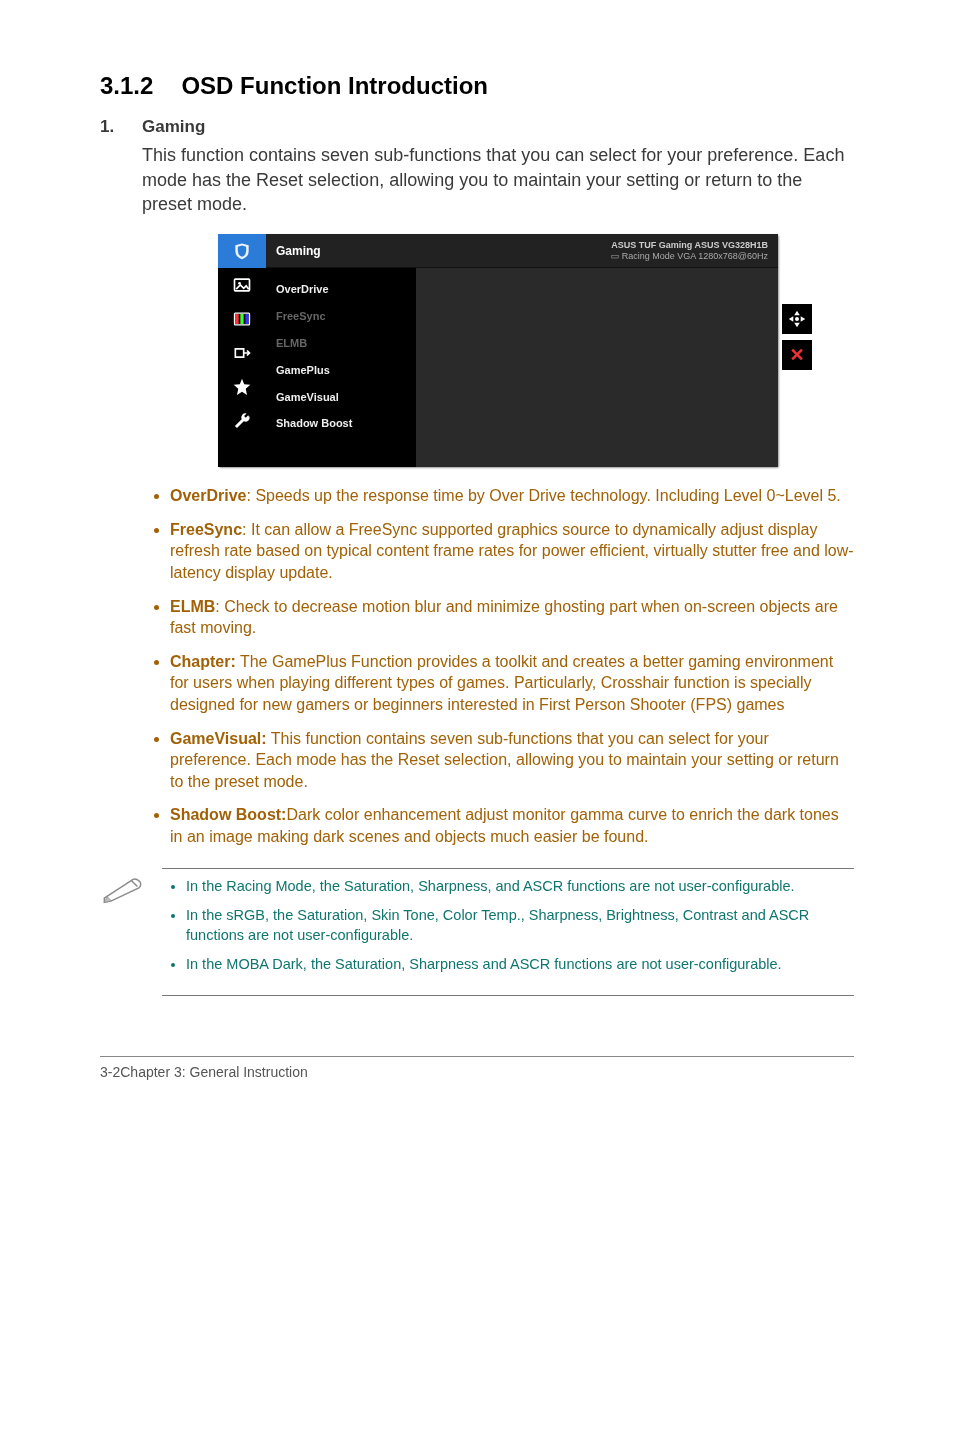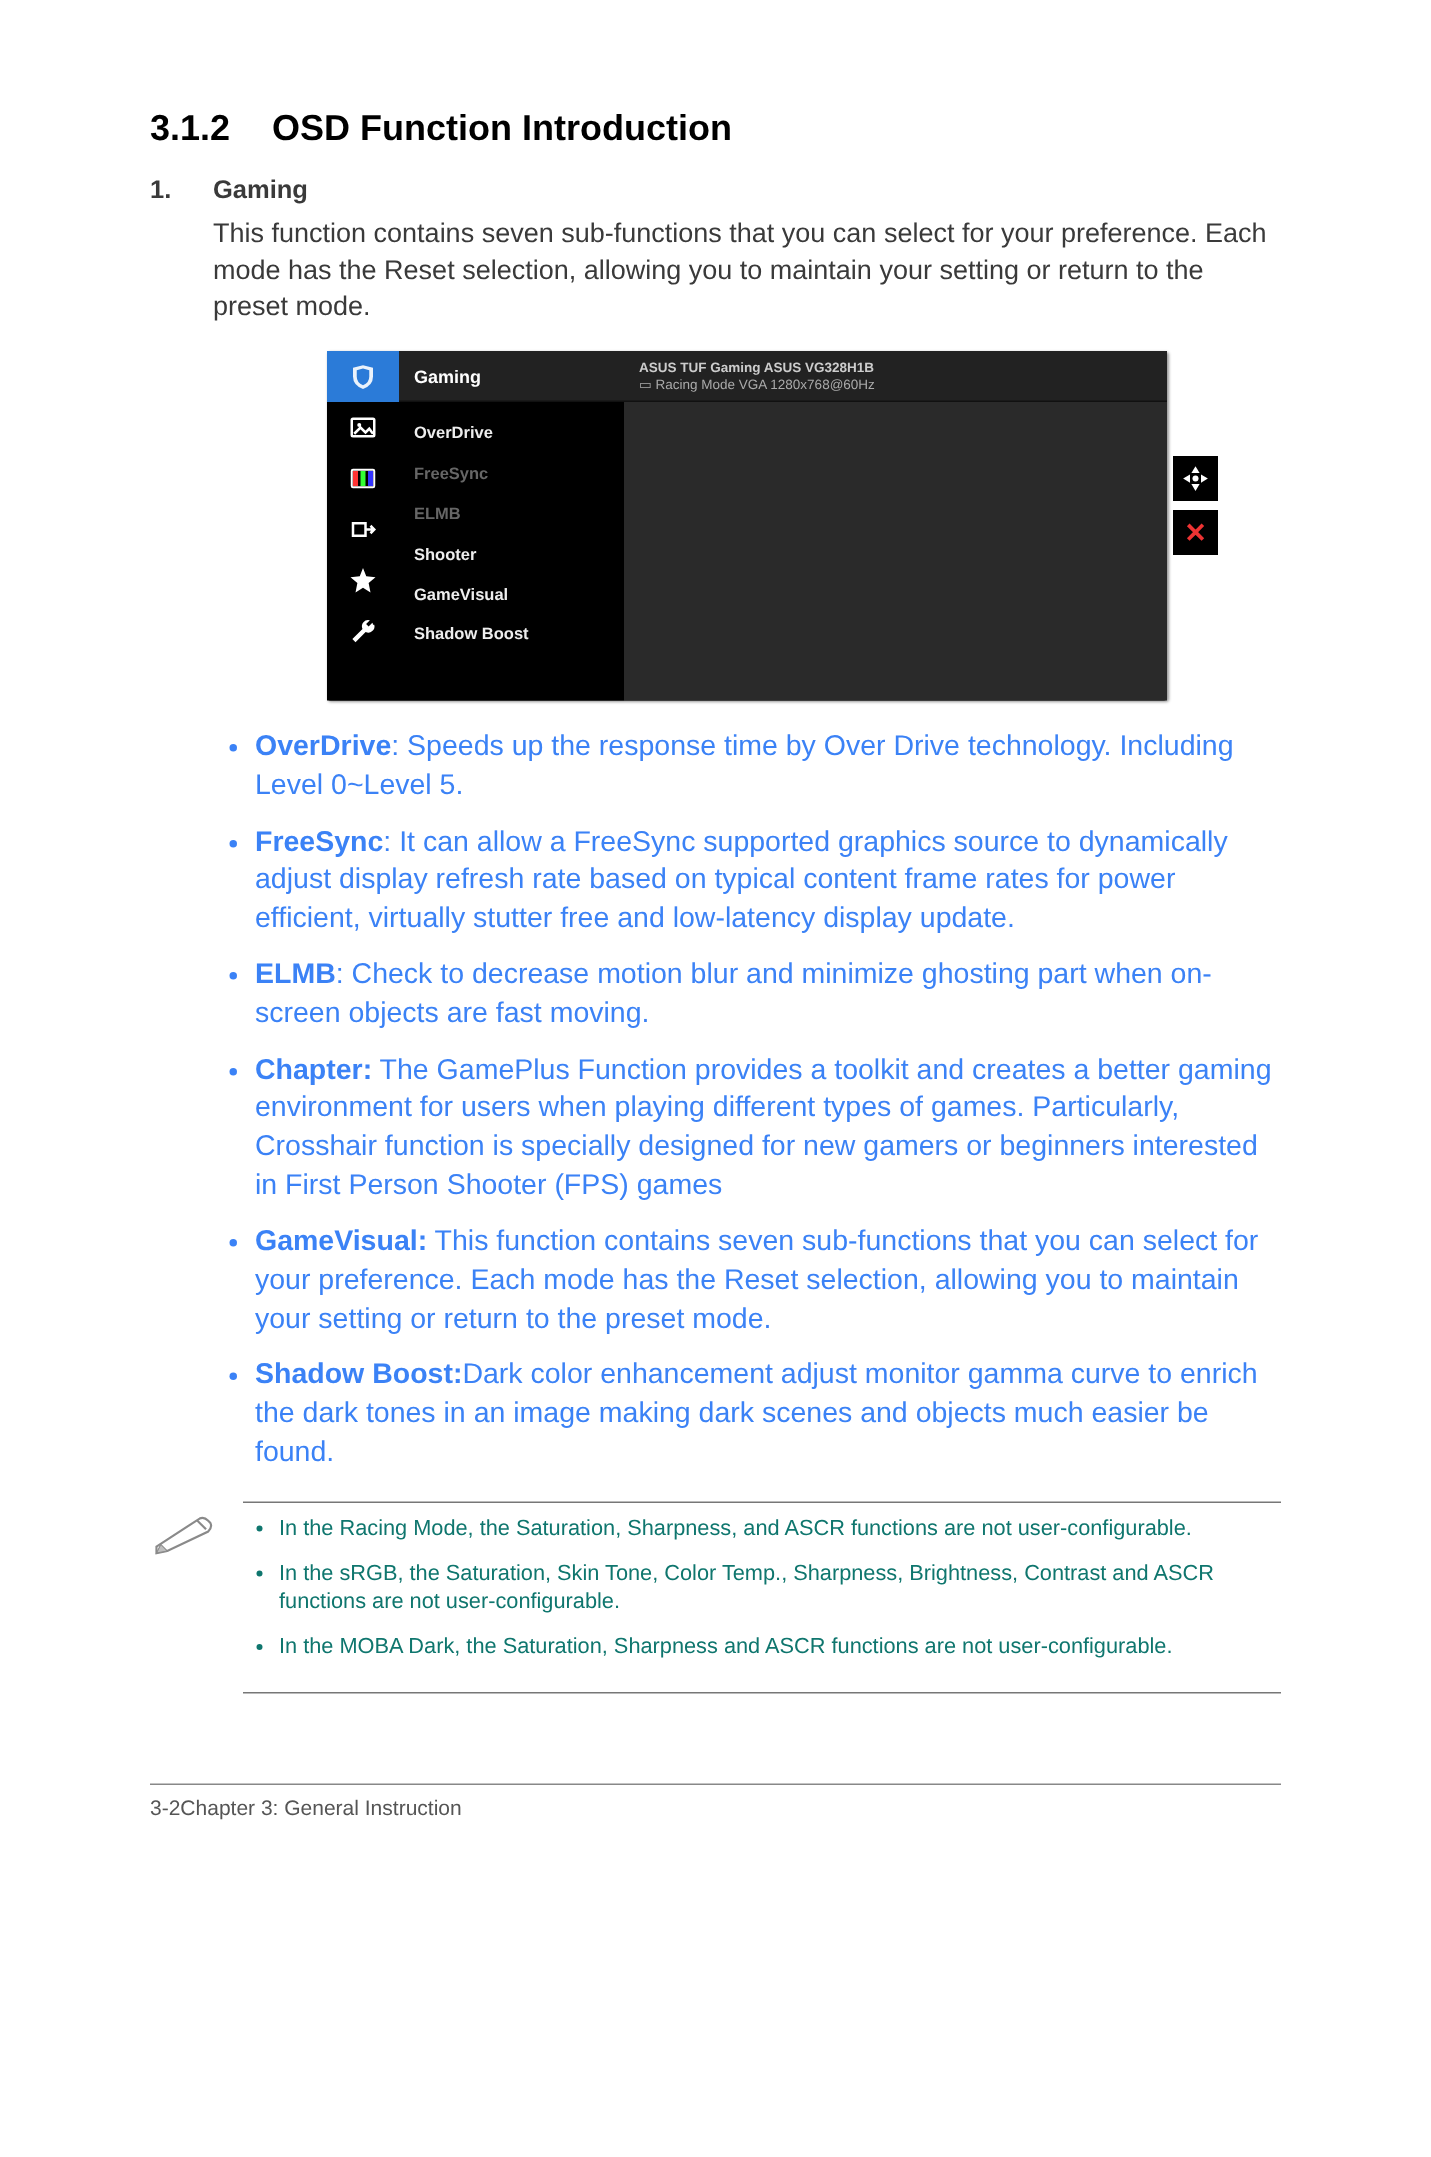--- a/index.html
+++ b/index.html
@@ -41,21 +41,21 @@
     color:#fff;
   }
   .osd-sidebar .ico.active { background:#2b7bd8; }
   .osd-sidebar svg { width:20px; height:20px; }
   .osd-main { flex:1; display:flex; flex-direction:column; }
   .osd-header {
     height:34px; background:#222; color:#fff; display:flex; align-items:center;
     padding:0 10px; border-bottom:1px solid #111;
   }
   .osd-header-title { font-weight:bold; font-size:12px; flex:0 0 150px; }
-  .osd-header-right { flex:1; font-size:9px; line-height:1.2; color:#aaa; }
+  .osd-header-right { flex:1; text-align:right; font-size:9px; line-height:1.2; color:#aaa; }
   .osd-header-right .l1 { font-weight:bold; color:#ccc; }
   .osd-body { flex:1; display:flex; }
   .osd-menu {
     width:150px; background:#000; color:#fff; font-size:11px;
     padding:8px 0 30px 0;
   }
   .osd-menu-item {
     padding:6px 10px; font-weight:bold; color:#eee;
   }
   .osd-menu-item.dim { color:#666; }
@@ -64,21 +64,21 @@
     position:absolute; right:-34px; top:70px; width:30px;
     display:flex; flex-direction:column; gap:6px;
   }
   .osd-right-ctrl .sq {
     width:30px; height:30px; background:#000; display:flex; align-items:center; justify-content:center;
     color:#fff;
   }
   .osd-right-ctrl .sq.close { color:#e33; font-size:18px; font-weight:bold; }
   
   ul.bullets { list-style: disc; padding-left: 28px; margin-left: 0px;}
-  ul.bullets > li { margin-bottom: 12px; font-size:19px; color:#3b82f6;}
+  ul.bullets > li { margin-bottom: 12px; font-size:16px; color:#a16207;}
   ul.bullets > li .term { font-weight:bold; }
   
   .note-wrap { display:flex; margin-top:8px; gap:16px; margin-left:0px;}
   .note-icon { width:46px; flex:0 0 46px; padding-top:4px;}
   .note-icon svg { width:46px; height:32px; }
   .note-body { flex:1; border-top:1px solid #777; border-bottom:1px solid #777; padding:8px 0 10px 0;}
   .note-body ul { list-style: disc; padding-left: 24px; }
   .note-body li { font-size:14.5px; margin-bottom:10px; color:#0f766e;}
   .footer-row {
     margin-top: 60px; border-top:1px solid #888; padding-top:6px;
@@ -146,21 +146,21 @@
               <div class="osd-header-right">
                 <div class="l1">ASUS TUF Gaming ASUS VG328H1B</div>
                 <div>▭ <span>Racing Mode  VGA  1280x768@60Hz</span></div>
               </div>
             </div>
             <div class="osd-body">
               <div class="osd-menu">
                 <div class="osd-menu-item">OverDrive</div>
                 <div class="osd-menu-item dim">FreeSync</div>
                 <div class="osd-menu-item dim">ELMB</div>
-                <div class="osd-menu-item">Shooter</div>
+                <div class="osd-menu-item">GamePlus</div>
                 <div class="osd-menu-item">GameVisual</div>
                 <div class="osd-menu-item">Shadow Boost</div>
               </div>
               <div class="osd-panel"></div>
             </div>
           </div>
           <div class="osd-right-ctrl">
             <div class="sq">
               <svg viewBox="0 0 24 24" width="22" height="22">
                 <polygon points="12,3 15,8 9,8" fill="#fff"></polygon>

